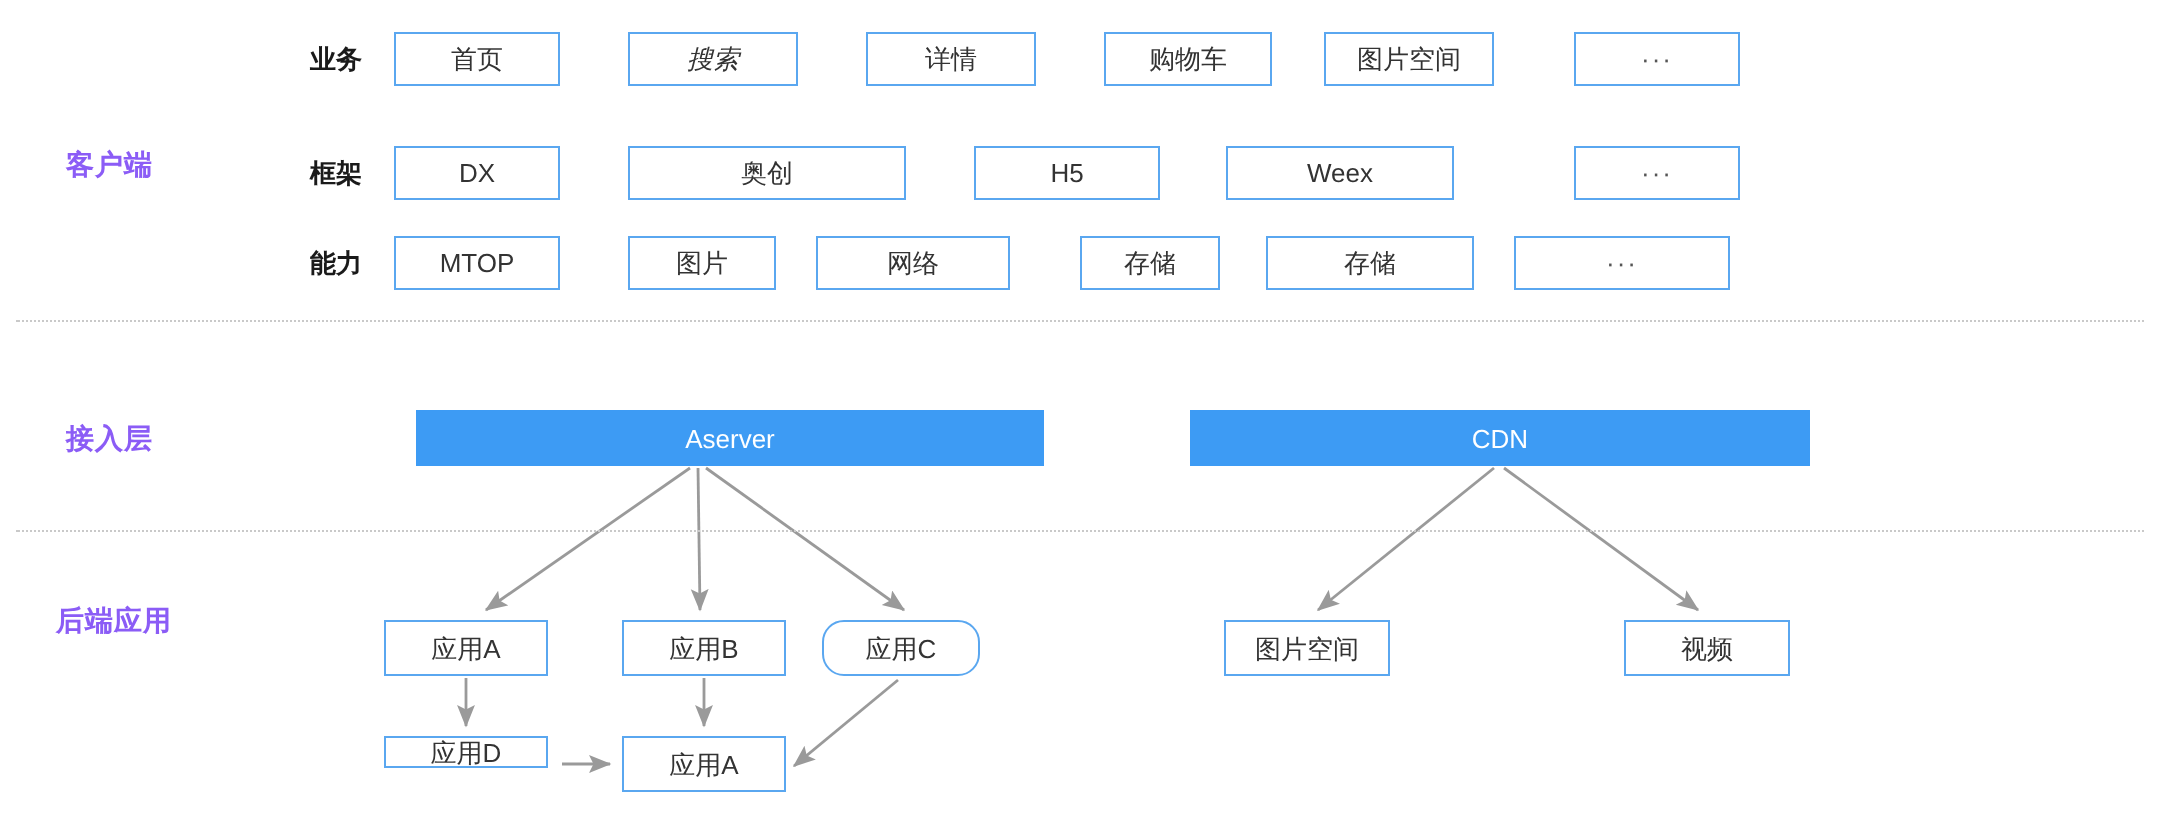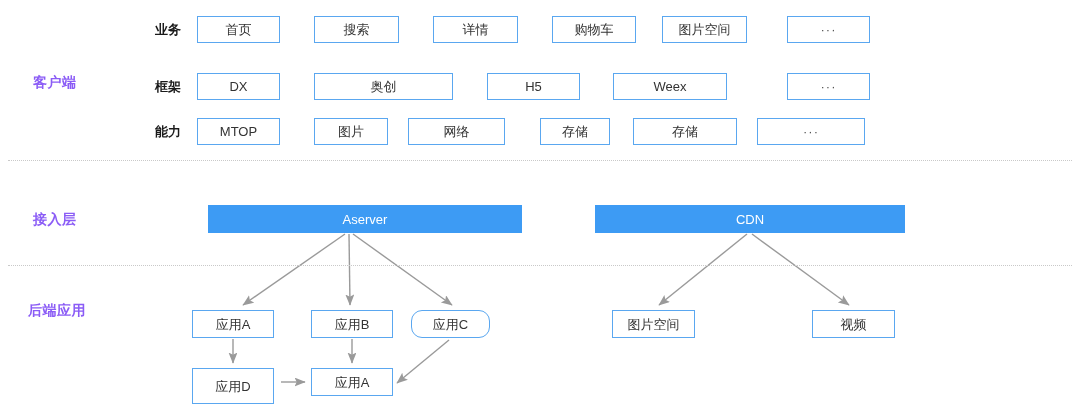--- a/index.html
+++ b/index.html
@@ -120,21 +120,21 @@
 
   <div class="abs section-label" style="left:33px; top:75px;">客户端</div>
   <div class="abs section-label" style="left:33px; top:212px;">接入层</div>
   <div class="abs section-label" style="left:28px; top:303px;">后端应用</div>
 
   <div class="abs row-label" style="left:143px; top:23px; width:38px;">业务</div>
   <div class="abs row-label" style="left:143px; top:80px; width:38px;">框架</div>
   <div class="abs row-label" style="left:143px; top:125px; width:38px;">能力</div>
 
   <div class="abs node-box" style="left:197px; top:16px; width:83px; height:27px;">首页</div>
-  <div class="abs node-box" style="left:314px; top:16px; width:85px; height:27px;">搜索</div>
+  <div class="abs node-box" style="left:314px; top:16px; width:85px; height:27px;font-style:italic;">搜索</div>
   <div class="abs node-box" style="left:433px; top:16px; width:85px; height:27px;">详情</div>
   <div class="abs node-box" style="left:552px; top:16px; width:84px; height:27px;">购物车</div>
   <div class="abs node-box" style="left:662px; top:16px; width:85px; height:27px;">图片空间</div>
   <div class="abs node-box ellipsis" style="left:787px; top:16px; width:83px; height:27px;">···</div>
 
   <div class="abs node-box" style="left:197px; top:73px; width:83px; height:27px;">DX</div>
   <div class="abs node-box" style="left:314px; top:73px; width:139px; height:27px;">奥创</div>
   <div class="abs node-box" style="left:487px; top:73px; width:93px; height:27px;">H5</div>
   <div class="abs node-box" style="left:613px; top:73px; width:114px; height:27px;">Weex</div>
   <div class="abs node-box ellipsis" style="left:787px; top:73px; width:83px; height:27px;">···</div>
@@ -145,18 +145,18 @@
   <div class="abs node-box" style="left:540px; top:118px; width:70px; height:27px;">存储</div>
   <div class="abs node-box" style="left:633px; top:118px; width:104px; height:27px;">存储</div>
   <div class="abs node-box ellipsis" style="left:757px; top:118px; width:108px; height:27px;">···</div>
 
   <div class="abs bar-box" style="left:208px; top:205px; width:314px; height:28px;">Aserver</div>
   <div class="abs bar-box" style="left:595px; top:205px; width:310px; height:28px;">CDN</div>
 
   <div class="abs node-box" style="left:192px; top:310px; width:82px; height:28px;">应用A</div>
   <div class="abs node-box" style="left:311px; top:310px; width:82px; height:28px;">应用B</div>
   <div class="abs node-box" style="left:411px; top:310px; width:79px; height:28px;border-radius:11px;">应用C</div>
-  <div class="abs node-box" style="left:192px; top:368px; width:82px; height:36px;">应用D</div>
+  <div class="abs node-box" style="left:192px; top:368px; width:82px; height:16px;">应用D</div>
   <div class="abs node-box" style="left:311px; top:368px; width:82px; height:28px;">应用A</div>
   <div class="abs node-box" style="left:612px; top:310px; width:83px; height:28px;">图片空间</div>
   <div class="abs node-box" style="left:812px; top:310px; width:83px; height:28px;">视频</div>
 
 </div>
 
 </body></html>

